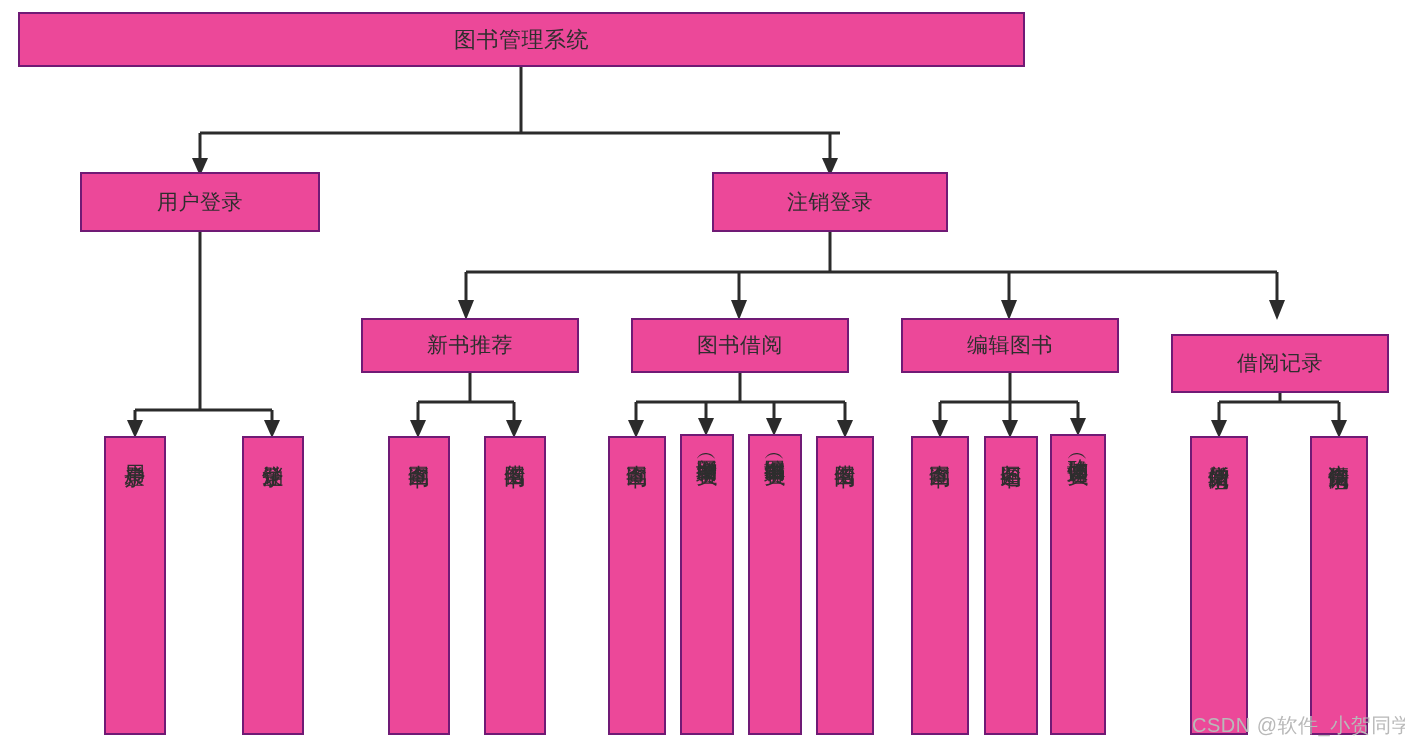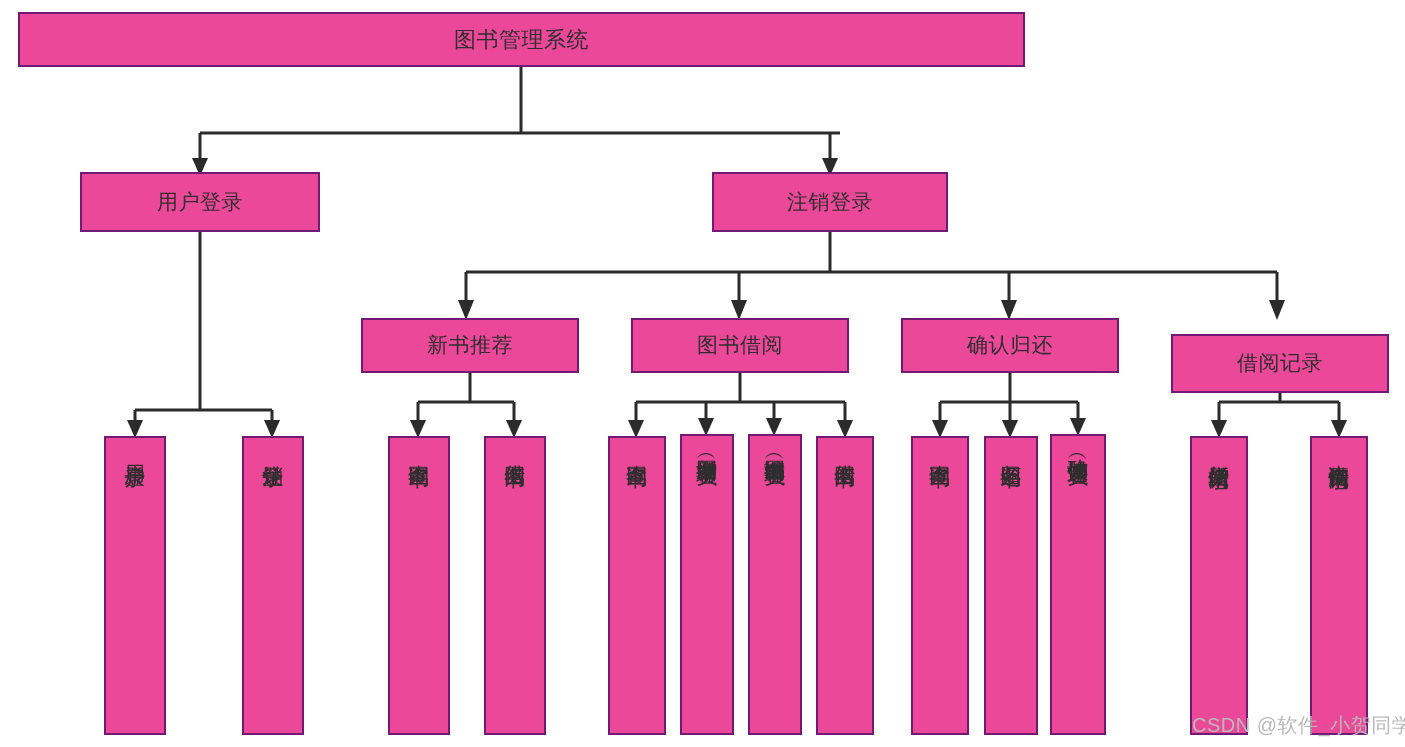--- a/index.html
+++ b/index.html
@@ -161,21 +161,21 @@
     <span class="lbl">注销登录</span>
   </div>
 
   <div class="node" style="left:631px; top:318px; width:218px; height:55px;">
     <span class="lbl">图书借阅</span>
   </div>
   <div class="node" style="left:361px; top:318px; width:218px; height:55px;">
     <span class="lbl">新书推荐</span>
   </div>
   <div class="node" style="left:901px; top:318px; width:218px; height:55px;">
-    <span class="lbl">确认归还</span>
+    <span class="lbl">编辑图书</span>
   </div>
   <div class="node" style="left:1171px; top:334px; width:218px; height:59px;">
     <span class="lbl">借阅记录</span>
   </div>
 
   <div class="node leaf" style="left:104px; top:436px; width:62px; height:299px;">
     <span class="lbl">用户登录</span>
   </div>
   <div class="node leaf" style="left:242px; top:436px; width:62px; height:299px;">
     <span class="lbl">注销登录</span>

